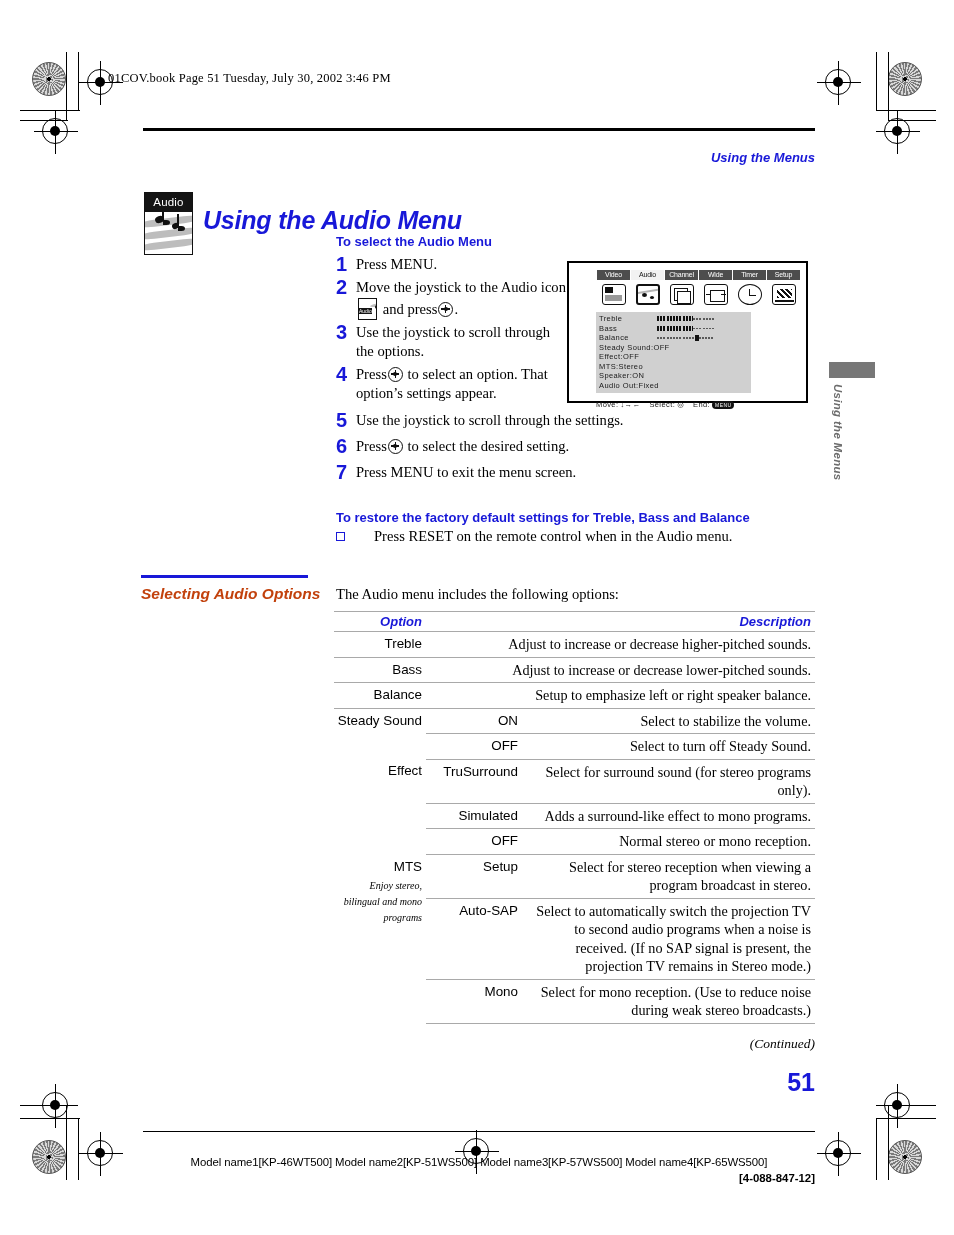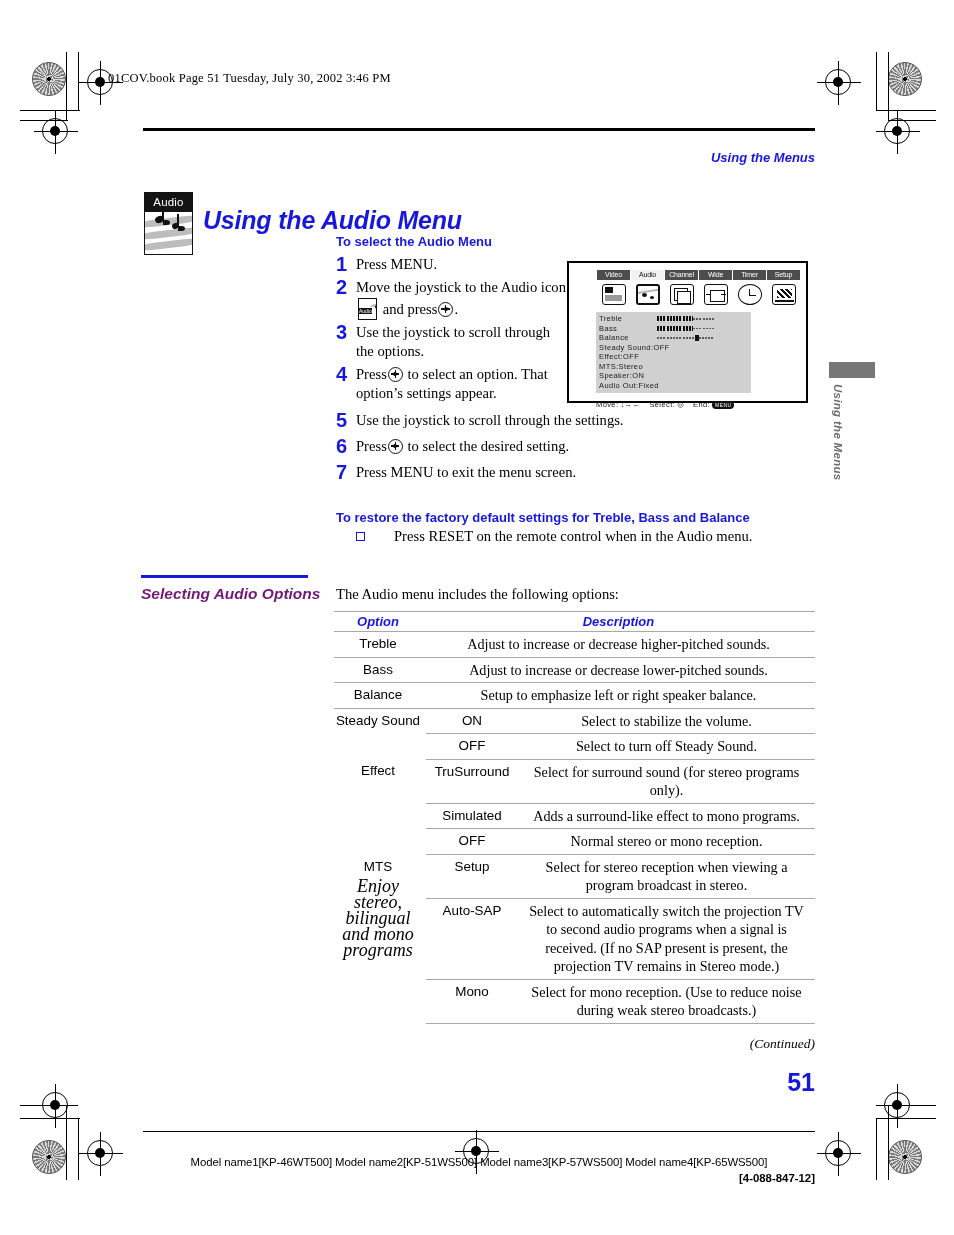--- a/index.html
+++ b/index.html
@@ -357,21 +357,21 @@
   .tv-bottom .seg { display: flex; align-items: center; gap: 2px; white-space: nowrap; }
   .menucap {
     display:inline-block; background:#111; color:#fff; font-size:5px;
     border-radius: 6px; padding: 0 3px; line-height: 8px;
   }
 
   
   #restore-head { left: 336px; top: 510px; }
   .bullet-row {
     position: absolute;
-    left: 356px; top: 527px;
+    left: 336px; top: 527px;
     display: flex;
     align-items: flex-start;
   }
   .bullet-box {
     width: 9px; height: 9px;
     border: 1.6px solid #1818d8;
     box-sizing: border-box;
     margin-right: 29px;
     margin-top: 5px;
     flex: 0 0 9px;
@@ -392,21 +392,21 @@
   }
   .side-head {
     position: absolute;
     left: 141px; top: 584px;
     width: 190px;
     font-family: "Liberation Sans", sans-serif;
     font-style: italic;
     font-weight: bold;
     font-size: 15.5px;
     line-height: 20px;
-    color: #701a75;
+    color: #c2410c;
   }
   .lead {
     position: absolute;
     left: 336px; top: 586px;
     font-family: "Liberation Serif", serif;
     font-size: 14.6px;
     white-space: nowrap;
   }
 
   
@@ -414,21 +414,21 @@
     position: absolute;
     left: 334px; top: 611px;
     width: 481px;
     border-collapse: collapse;
     font-family: "Liberation Serif", serif;
   }
   .opt-table td, .opt-table th {
     vertical-align: top;
     padding: 3px 4px 3px 0;
     border-bottom: 1px solid #a9a9a9;
-    text-align: center;
+    text-align: right;
     font-weight: normal;
   }
   .opt-table thead th {
     font-family: "Liberation Sans", sans-serif;
     font-style: italic;
     font-weight: bold;
     font-size: 13px;
     color: #1818d8;
     border-top: 1px solid #a9a9a9;
     border-bottom: 1px solid #a9a9a9;
@@ -443,21 +443,21 @@
     line-height: 18px;
   }
   .serif {
     font-family: "Liberation Serif", serif;
     font-size: 14.2px;
     line-height: 18.5px;
   }
   .note-it {
     font-family: "Liberation Serif", serif;
     font-style: italic;
-    font-size: 18px;
+    font-size: 10px;
     line-height: 16px;
     display: block;
     margin-top: 2px;
   }
   .no-b { border-bottom: none !important; }
 
   
   .continued {
     position: absolute;
     right: 139px; top: 1036px;
@@ -787,21 +787,21 @@
       <tr>
         <td class="c-opt no-b" rowspan="3">
           <span class="sans">MTS</span>
           <span class="note-it">Enjoy stereo, bilingual and mono programs</span>
         </td>
         <td class="c-val sans">Setup</td>
         <td class="serif">Select for stereo reception when viewing a program broadcast in stereo.</td>
       </tr>
       <tr>
         <td class="c-val sans">Auto-SAP</td>
-        <td class="serif">Select to automatically switch the projection TV to second audio programs when a signal is received. (If no SAP present is present, the projection TV remains in Stereo mode.)</td>
+        <td class="serif">Select to automatically switch the projection TV to second audio programs when a noise is received. (If no SAP signal is present, the projection TV remains in Stereo mode.)</td>
       </tr>
       <tr>
         <td class="c-val sans">Mono</td>
         <td class="serif">Select for mono reception. (Use to reduce noise during weak stereo broadcasts.)</td>
       </tr>
     </tbody>
   </table>
 
   <div class="continued">(Continued)</div>
   <div class="pageno">51</div>

